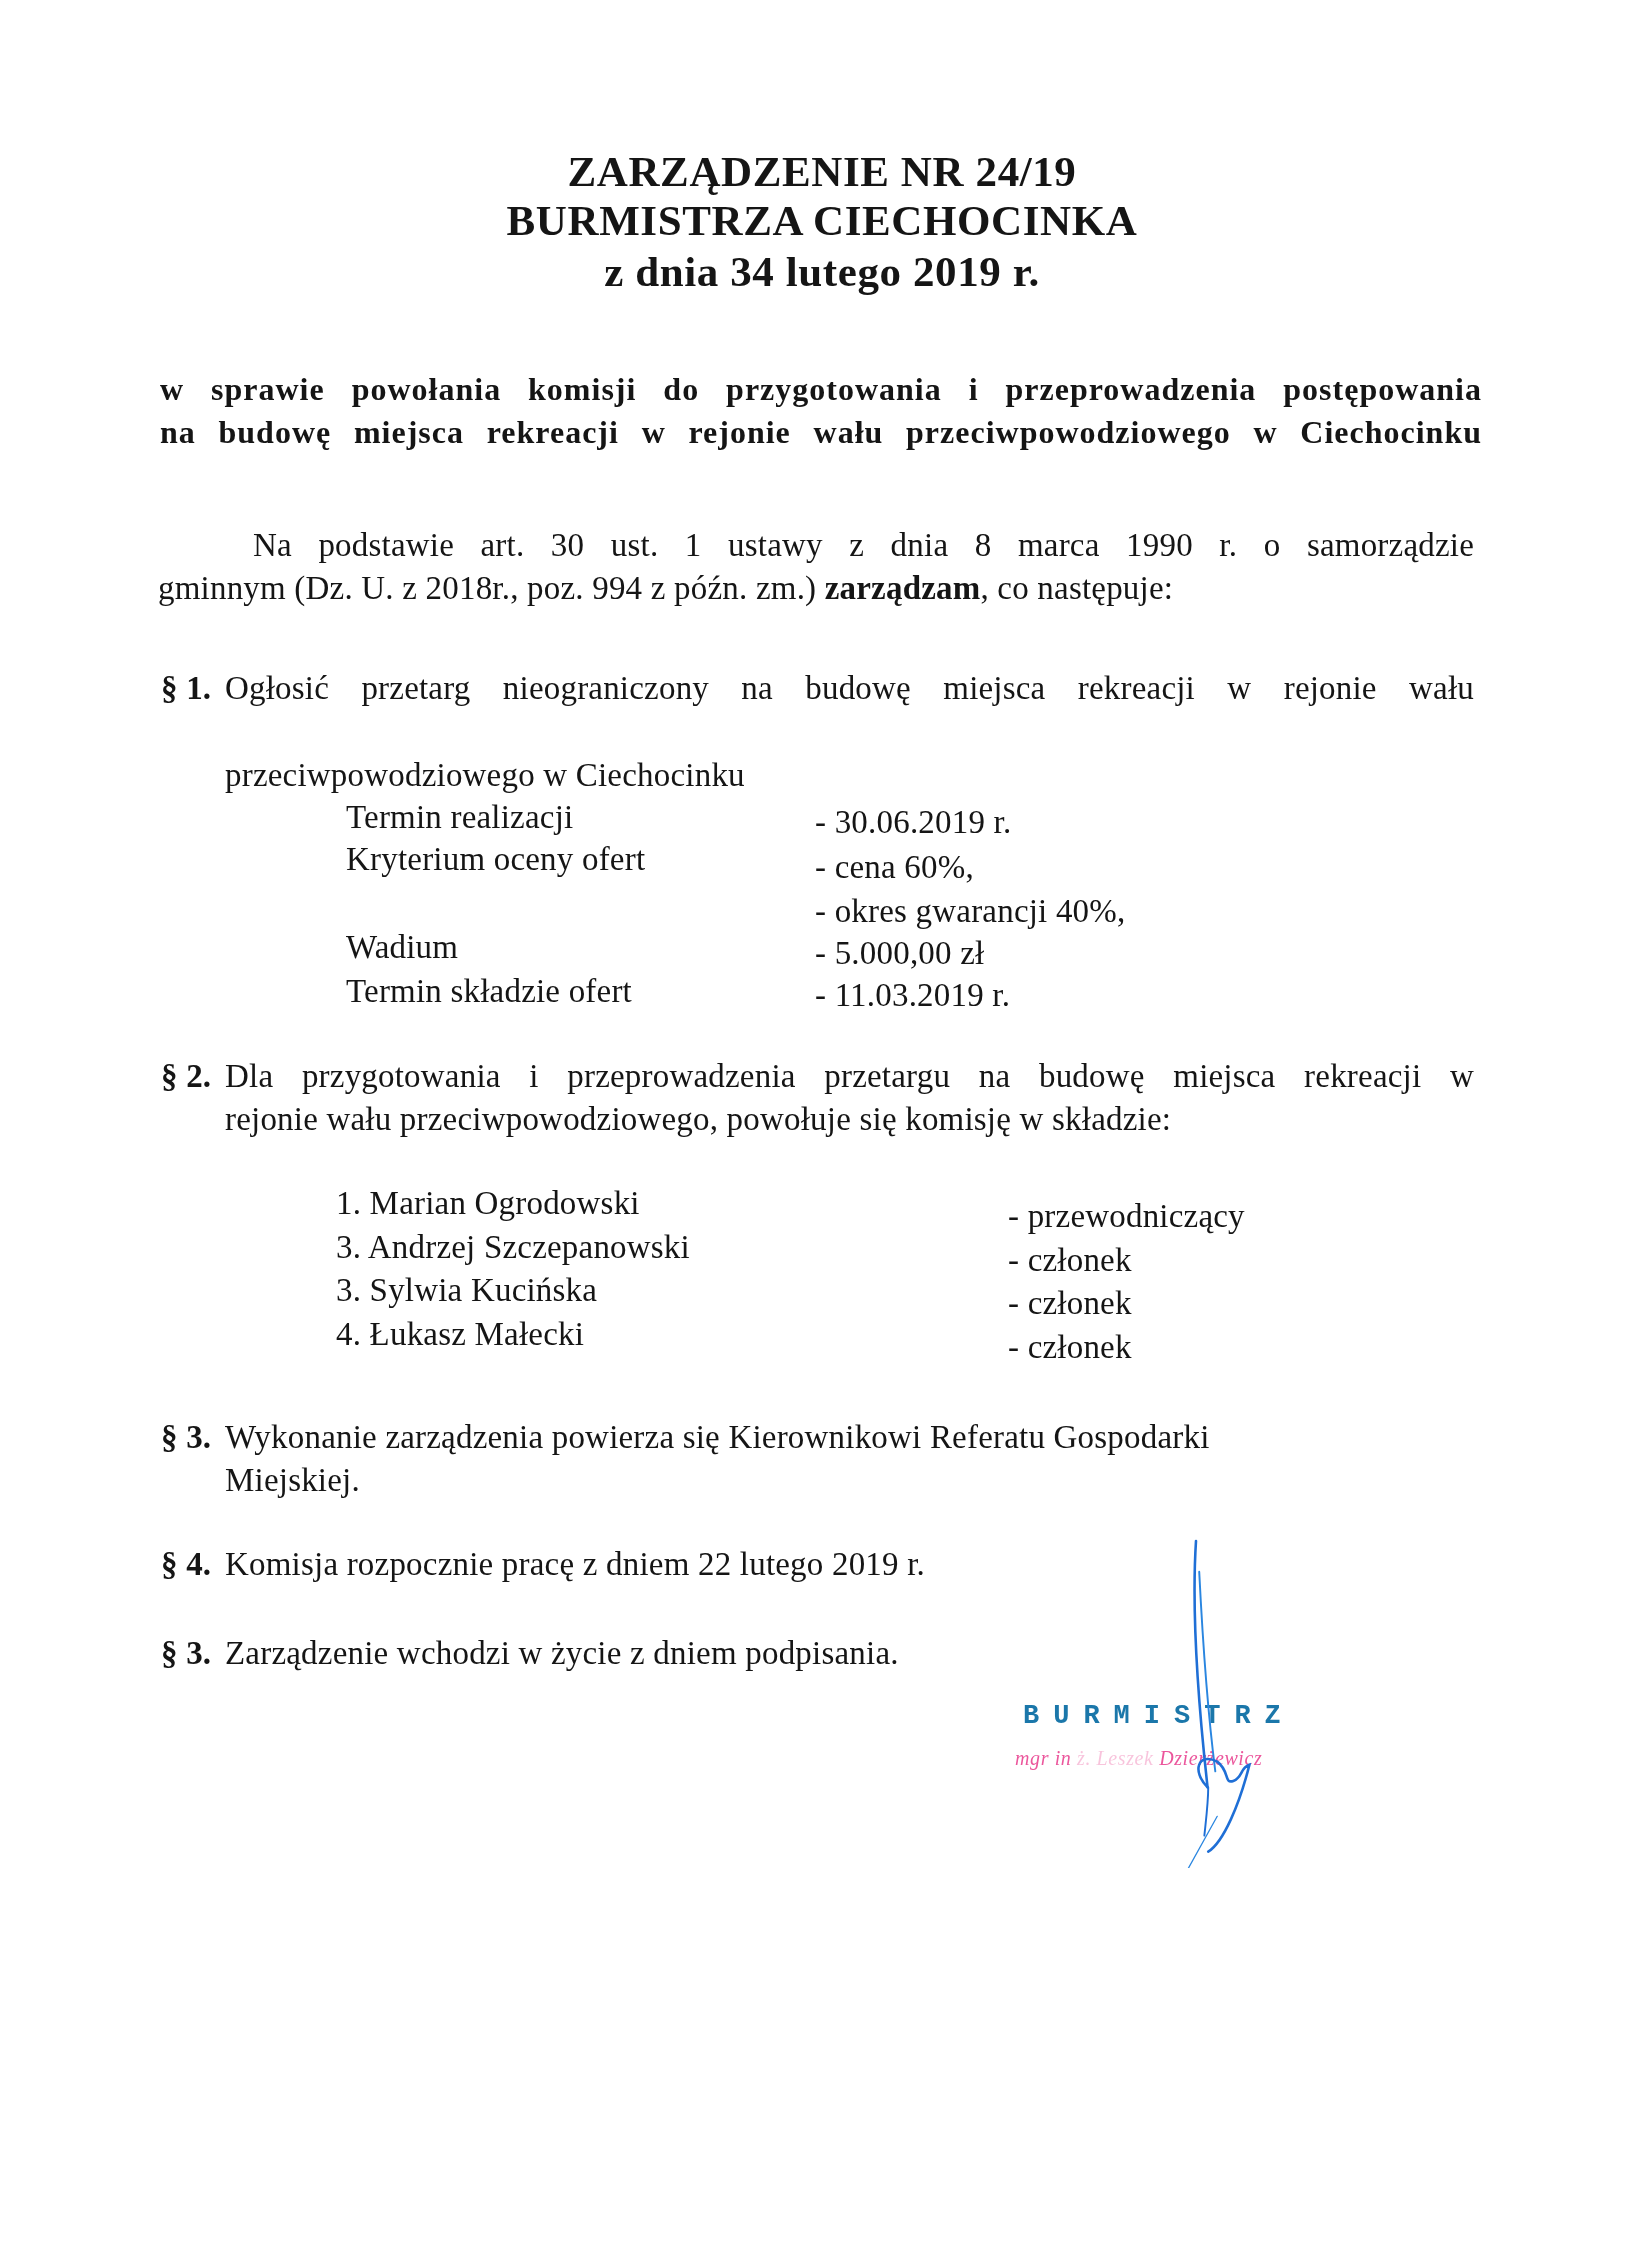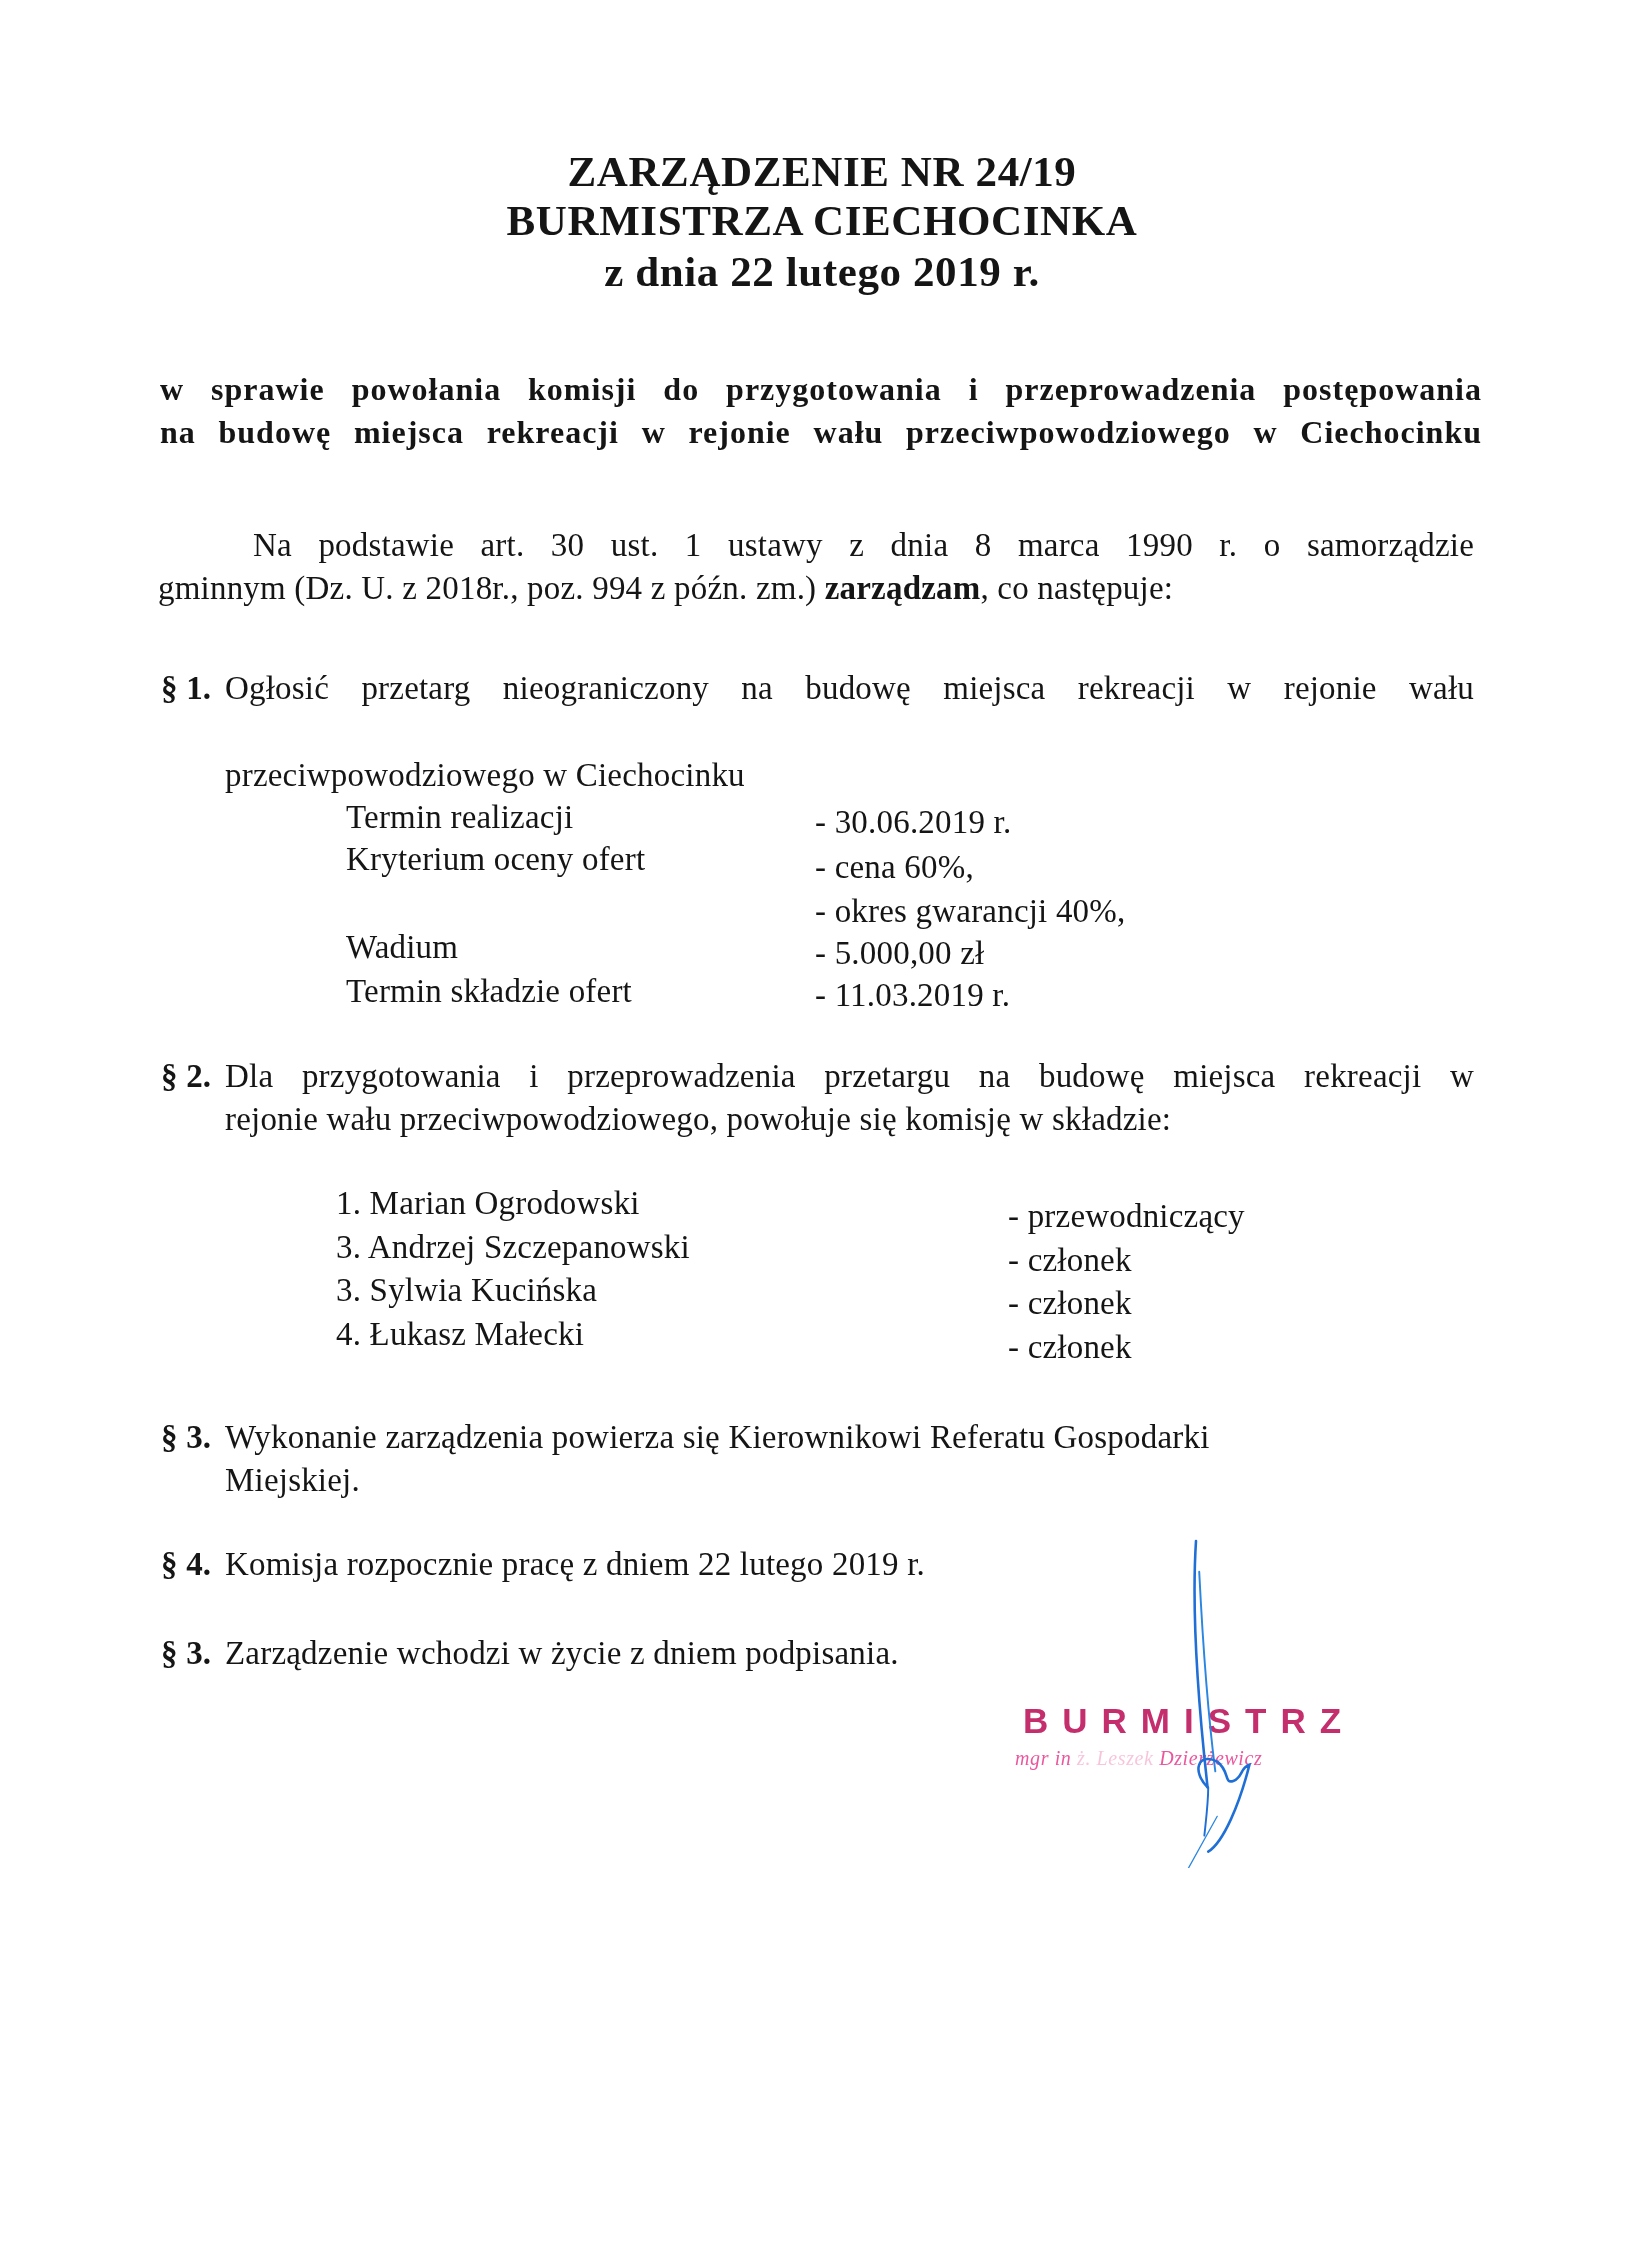--- a/index.html
+++ b/index.html
@@ -4,30 +4,30 @@
 <style>
   html, body { margin: 0; padding: 0; background: #ffffff; }
   body { width: 1644px; height: 2261px; position: relative; overflow: hidden;
          font-family: "Liberation Serif", serif; color: #151515; }
   .abs { position: absolute; white-space: nowrap; }
   .title { left: 0; width: 1644px; text-align: center; font-weight: bold; font-size: 43px; letter-spacing: 0.6px; }
   .subject { left: 160px; width: 1322px; font-weight: bold; font-size: 32px; letter-spacing: 1px; text-align: justify; text-align-last: justify; }
   .body { font-size: 33px; letter-spacing: 0.2px; }
   .just { text-align: justify; text-align-last: justify; }
   .sec { font-weight: bold; }
-  .stamp-title { font-family: Liberation Sans, sans-serif; font-weight: bold; font-size: 35px; color: #be185d; letter-spacing: 14px; opacity: 0.9; }
+  .stamp-title { font-family: Liberation Mono, monospace; font-weight: bold; font-size: 27px; color: #0369a1; letter-spacing: 14px; opacity: 0.9; }
   .stamp-name { font-style: italic; font-size: 20px; color: #e8398b; opacity: 0.85; letter-spacing: 0.6px; }
   .stamp-faint { opacity: 0.35; }
 </style>
 </head>
 <body>
 
 <div class="abs title" style="top:147px;">ZARZĄDZENIE NR  24/19</div>
 <div class="abs title" style="top:196px;">BURMISTRZA CIECHOCINKA</div>
-<div class="abs title" style="top:247px;">z dnia 22 lutego 2019 r.</div>
+<div class="abs title" style="top:247px;">z dnia 34 lutego 2019 r.</div>
 
 <div class="abs subject" style="top:371px;">w sprawie powołania komisji do przygotowania i przeprowadzenia postępowania</div>
 <div class="abs subject" style="top:414px;">na budowę miejsca rekreacji w rejonie wału przeciwpowodziowego w Ciechocinku</div>
 
 <div class="abs body just" style="top:527px; left:253px; width:1221px;">Na podstawie art. 30 ust. 1 ustawy z dnia 8 marca 1990 r. o samorządzie</div>
 <div class="abs body" style="top:570px; left:158px;">
   <span>gminnym (Dz. U. z 2018r., poz. 994 z późn. zm.) </span><b>zarządzam</b><span>, co następuje:</span>
 </div>
 
 <div class="abs body" style="top:670px; left:161px;"><span class="sec">§ 1.</span></div>

